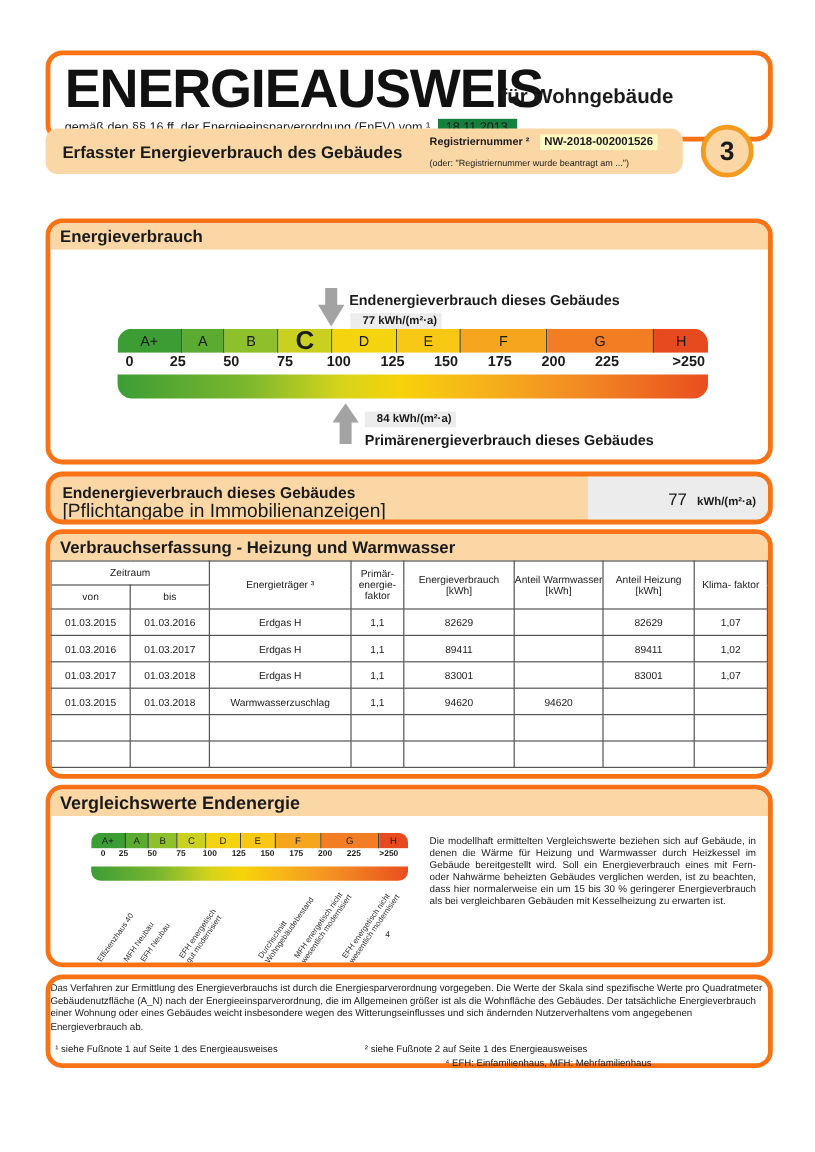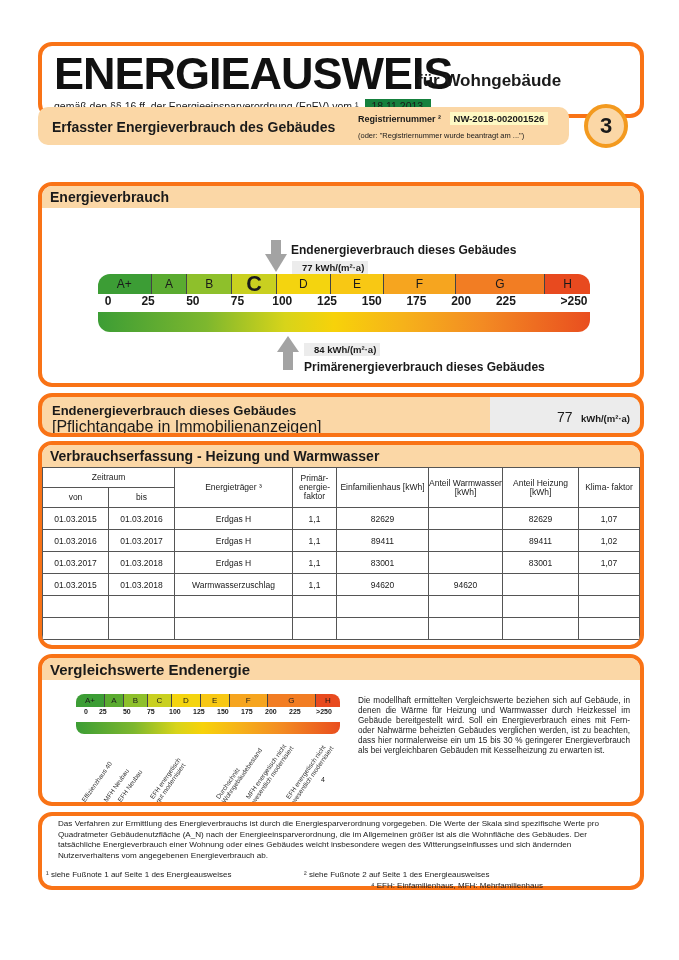--- a/index.html
+++ b/index.html
@@ -52,21 +52,21 @@
   th { height: 20px; line-height: 1.05; }
   tbody td { height: 22px; }
 
   
   #vg { left: 38px; top: 632px; width: 606px; height: 152px; }
   .diag { position: absolute; font-size: 6.5px; transform: rotate(-55deg); transform-origin: left bottom; white-space: nowrap; line-height: 1.1; color: #333; }
   #vg .para { position: absolute; left: 316px; top: 38px; width: 272px; font-size: 8.2px; line-height: 1.22; text-align: justify; }
 
   
   #er { left: 38px; top: 790px; width: 606px; height: 78px; }
-  #er .txt { padding: 3px 16px; font-size: 8.1px; line-height: 1.3; }
+  #er .txt { padding: 3px 0; font-size: 8.1px; line-height: 1.3; }
   #er .box-head { font-size: 14px; height: 21px; padding-top: 2px; }
 
   #fn { left: 46px; top: 870px; width: 600px; font-size: 8px; line-height: 1.15; }
 </style>
 </head>
 <body>
 
 <div class="box" id="hdr">
   <div class="big">ENERGIEAUSWEIS</div>
   <div class="sub">für Wohngebäude</div>
@@ -145,21 +145,21 @@
 </div>
 
 <div class="box" id="vt">
   <div class="box-head">Verbrauchserfassung - Heizung und Warmwasser</div>
   <table>
     <thead>
       <tr>
         <th colspan="2" style="border-bottom:none;">Zeitraum</th>
         <th rowspan="2" style="width:118px;">Energieträger ³</th>
         <th rowspan="2" style="width:44px;">Primär- energie- faktor</th>
-        <th rowspan="2" style="width:92px;">Einfamilienhaus [kWh]</th>
+        <th rowspan="2" style="width:92px;">Energieverbrauch [kWh]</th>
         <th rowspan="2" style="width:74px;">Anteil Warmwasser [kWh]</th>
         <th rowspan="2" style="width:76px;">Anteil Heizung [kWh]</th>
         <th rowspan="2">Klima- faktor</th>
       </tr>
       <tr>
         <th style="width:66px;">von</th>
         <th style="width:66px;">bis</th>
       </tr>
     </thead>
     <tbody id="tbody">

